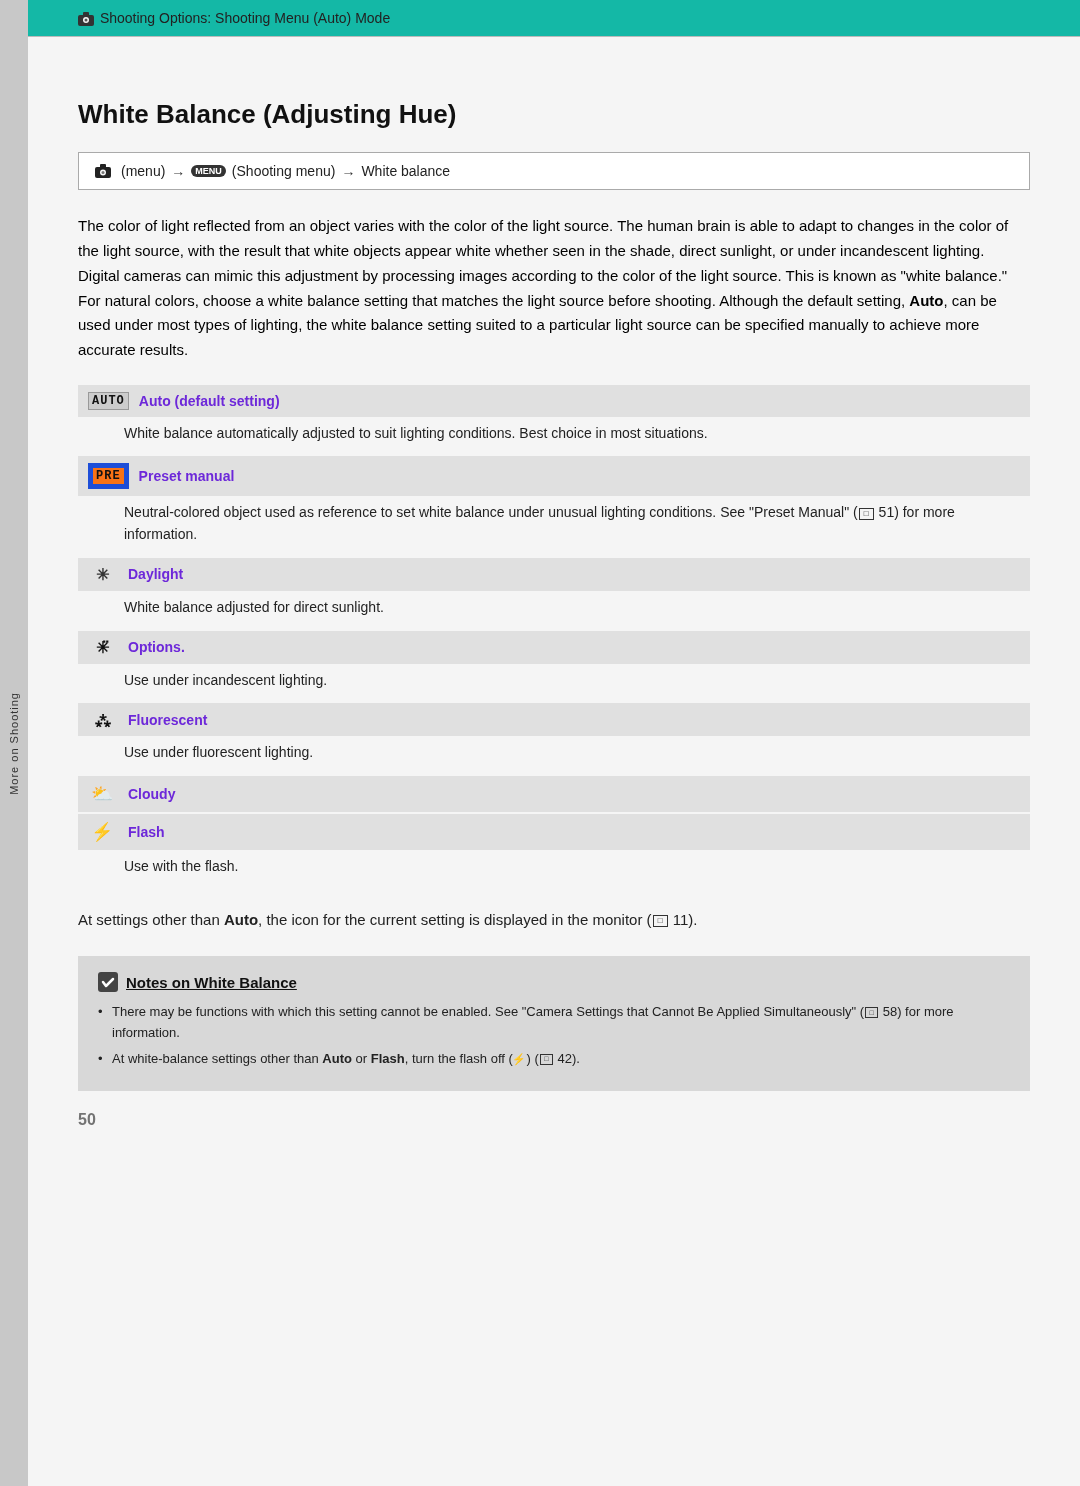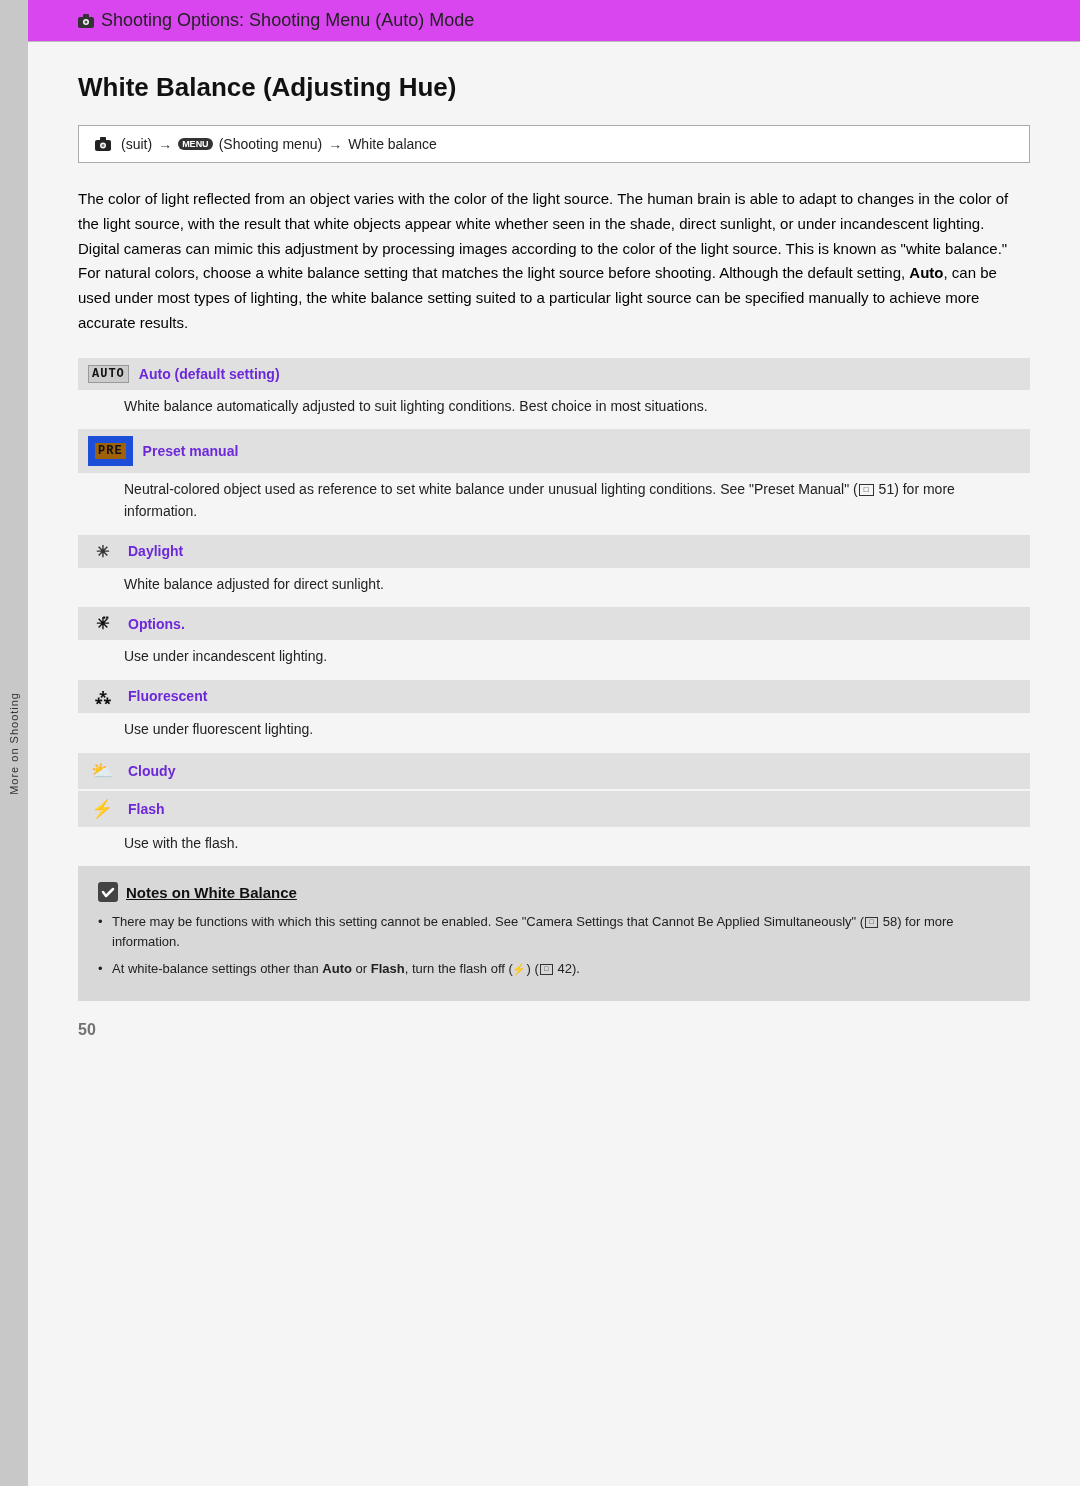--- a/index.html
+++ b/index.html
@@ -37,29 +37,30 @@
       transform: rotate(180deg);
       letter-spacing: 1px;
     }
 
     .content {
       flex: 1;
       padding: 0;
     }
 
     .header-bar {
-      background: #d946ef;
+      background: #14b8a6;
       padding: 10px 50px;
-      font-size: 18px;
+      font-size: 14px;
       color: #222;
       border-bottom: 1px solid #bbb;
     }
 
     .main-content {
       padding: 30px 50px 50px 50px;
+      margin-top: 32px;
     }
 
     .page-title {
       font-size: 26px;
       font-weight: 900;
       color: #111;
       margin-bottom: 22px;
       font-family: 'Arial Black', Arial, sans-serif;
     }
 
@@ -238,21 +239,21 @@
 
       <h1 class="page-title">White Balance (Adjusting Hue)</h1>
 
       <div class="breadcrumb-box">
         <svg width="16" height="14" viewBox="0 0 16 14" style="vertical-align:middle;flex-shrink:0;">
           <rect x="0" y="3" width="16" height="11" rx="2" fill="#222"></rect>
           <rect x="5" y="0" width="6" height="4" rx="1" fill="#222"></rect>
           <circle cx="8" cy="8.5" r="3" fill="#f5f5f5"></circle>
           <circle cx="8" cy="8.5" r="1.5" fill="#777"></circle>
         </svg>
-        <span style="margin-left:4px;">(suit)</span>
+        <span style="margin-left:4px;">(menu)</span>
         <span class="arrow">→</span>
         <span class="menu-icon">MENU</span>
         <span>(Shooting menu)</span>
         <span class="arrow">→</span>
         <span>White balance</span>
       </div>
 
       <p class="body-text">
         The color of light reflected from an object varies with the color of the light source. The human brain is able to adapt to changes in the color of the light source, with the result that white objects appear white whether seen in the shade, direct sunlight, or under incandescent lighting. Digital cameras can mimic this adjustment by processing images according to the color of the light source. This is known as "white balance." For natural colors, choose a white balance setting that matches the light source before shooting. Although the default setting, <span class="bold-text">Auto</span>, can be used under most types of lighting, the white balance setting suited to a particular light source can be specified manually to achieve more accurate results.
       </p>
@@ -267,21 +268,21 @@
             <span class="setting-label">Auto (default setting)</span>
           </div>
           <div class="setting-row-desc">
             White balance automatically adjusted to suit lighting conditions. Best choice in most situations.
           </div>
         </div>
 
         <div class="setting-item">
           <div class="setting-row-header">
             <span class="setting-icon">
-              <span style="font-family:'Courier New',monospace;font-size:12px;font-weight:900;letter-spacing:1px;background:#a16207;padding:1px 3px;border:7px solid #1d4ed8;">PRE</span>
+              <span style="font-family:'Courier New',monospace;font-size:12px;font-weight:900;letter-spacing:1px;background:#f97316;padding:1px 3px;border:5px solid #1d4ed8;">PRE</span>
             </span>
             <span class="setting-label">Preset manual</span>
           </div>
           <div class="setting-row-desc">
             Neutral-colored object used as reference to set white balance under unusual lighting conditions. See "Preset Manual" (<span style="display:inline-flex;align-items:center;justify-content:center;border:1.5px solid #333;width:15px;height:12px;font-size:8px;font-weight:bold;vertical-align:middle;position:relative;margin:0 1px;">□</span> 51) for more information.
           </div>
         </div>
 
         <div class="setting-item">
           <div class="setting-row-header">
@@ -325,20 +326,23 @@
             <span class="setting-icon" style="font-size:18px;">⚡</span>
             <span class="setting-label">Flash</span>
           </div>
           <div class="setting-row-desc">
             Use with the flash.
           </div>
         </div>
 
       </div>
 
+      <p class="bottom-text" style="margin-top:20px;">
+        At settings other than <span class="bold-text">Auto</span>, the icon for the current setting is displayed in the monitor (<span style="display:inline-flex;align-items:center;justify-content:center;border:1.5px solid #333;width:15px;height:12px;font-size:8px;font-weight:bold;vertical-align:middle;margin:0 1px;">□</span> 11).
+      </p>
 
       <div class="notes-section">
         <div class="notes-title">
           <span class="notes-icon">
             <svg width="18" height="18" viewBox="0 0 18 18">
               <rect width="18" height="18" rx="3" fill="#444"></rect>
               <polyline points="4,9 7,13 14,6" stroke="white" stroke-width="2.5" fill="none" stroke-linecap="round" stroke-linejoin="round"></polyline>
             </svg>
           </span>
           <span>Notes on White Balance</span>

